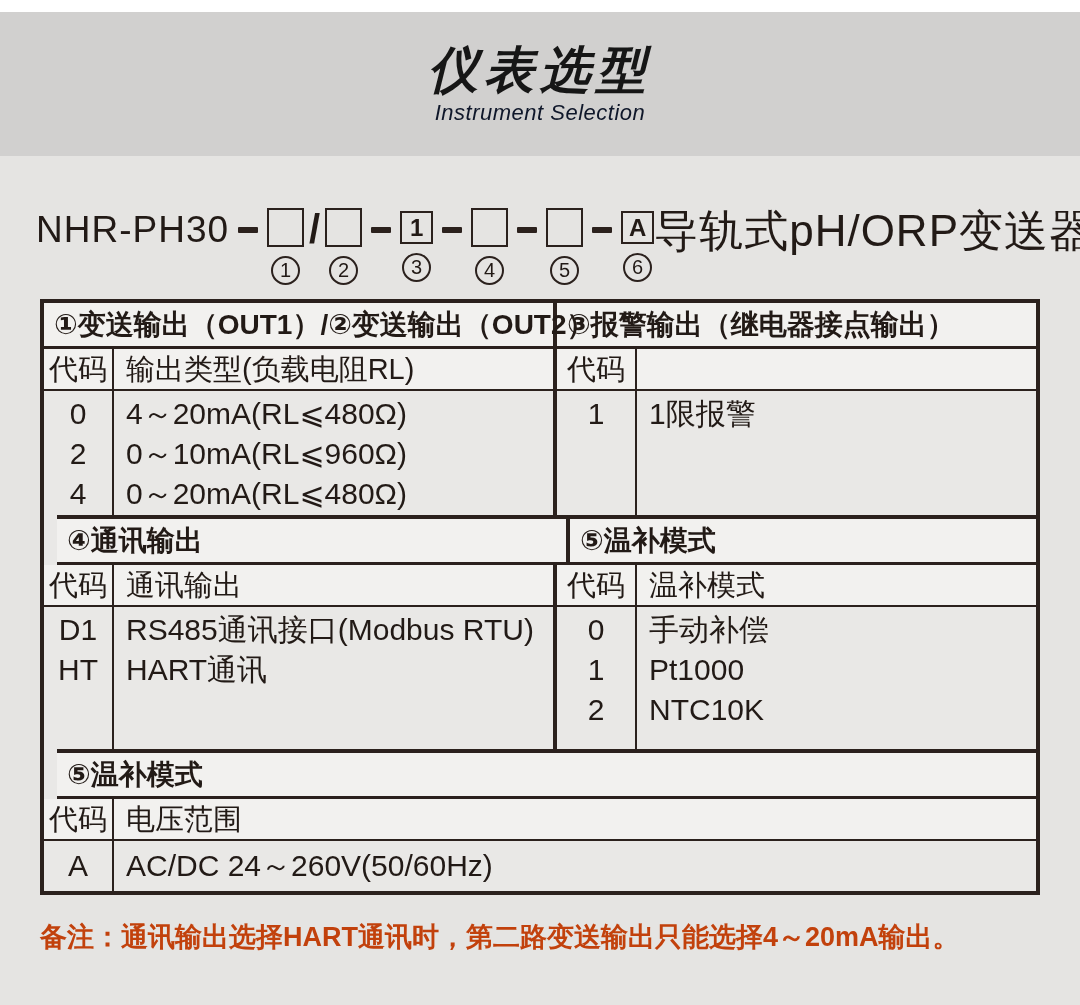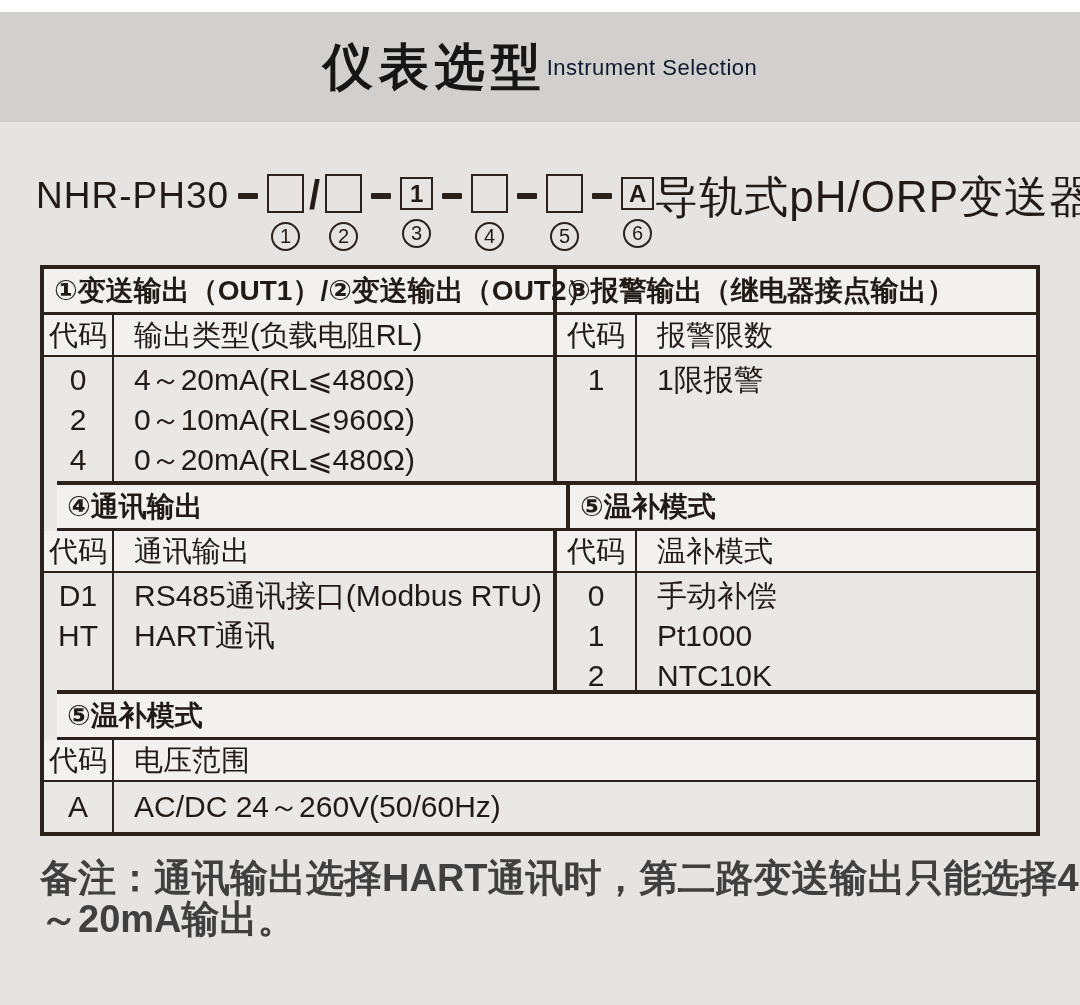--- a/index.html
+++ b/index.html
@@ -12,22 +12,22 @@
   }
   *{box-sizing:border-box;}
   html,body{margin:0;padding:0;}
   body{
     width:1080px;height:1005px;overflow:hidden;
     background:var(--page);color:var(--txt);
     font-family:"Liberation Sans","DejaVu Sans",sans-serif;
   }
   .top-strip{height:12px;background:#ffffff;}
   .banner{
-    height:110px;background:var(--banner);
-    display:flex;flex-direction:row;align-items:center;justify-content:center;
+    height:144px;background:var(--banner);
+    display:flex;flex-direction:column;align-items:center;justify-content:center;font-style:italic;
   }
   .banner .title{
     font-size:50px;font-weight:700;letter-spacing:6px;color:#161616;line-height:56px;
   }
   .banner .subtitle{
     font-size:22px;color:#0f172a;margin-top:2px;letter-spacing:0.5px;
   }
 
   
   .model-line{
@@ -77,33 +77,33 @@
     font-size:28px;font-weight:700;line-height:41px;padding:1px 0 1px 10px;
     white-space:nowrap;display:block;width:100%;
   }
   .sub-row{background:var(--cellhead);border-bottom:2px solid var(--ln);font-size:29px;justify-content:space-between;}
   .sub-row .code,.sub-row .val{line-height:39px;padding-top:1px;}
   .code{
     width:70px;flex-shrink:0;border-right:2px solid var(--ln);
     text-align:center;
   }
   .half-r .code{width:80px;}
-  .val{flex:1;padding-left:20px;white-space:nowrap;}
+  .val{flex:1;padding-left:12px;white-space:nowrap;}
   .data-row{background:var(--celldata);font-size:30px;}
   .data-row .code,.data-row .val{padding-top:3px;}
   .band-a{height:124px;}
-  .band-b{height:117px;}
+  .band-b{height:142px;}
   .band-c{height:50px;}
   .line{height:40px;line-height:40px;}
   .band-c .line{height:44px;line-height:44px;}
 
   
   .notes{
     margin:22px 0 0 40px;
-    font-size:38px;font-weight:700;line-height:41px;color:#404040;
+    font-size:27px;font-weight:700;line-height:41px;color:#c2410c;
   }
 </style>
 </head>
 <body>
 
 <div class="top-strip"></div>
 
 <div class="banner">
   <div class="title">仪表选型</div>
   <div class="subtitle">Instrument Selection</div>
@@ -191,21 +191,20 @@
       </div>
   </div>
 
   <div class="row sub-row">
     <div class="half-l">
       <div class="code">代码</div>
       <div class="val">输出类型(负载电阻RL)</div>
     </div>
     <div class="half-r">
       <div class="code">代码</div>
-      <div class="val">报警限数</div>
     </div>
   </div>
 
   <div class="row data-row band-a">
     <div class="half-l">
       <div class="code">
         <div class="line">0</div>
         <div class="line">2</div>
         <div class="line">4</div>
       </div>

